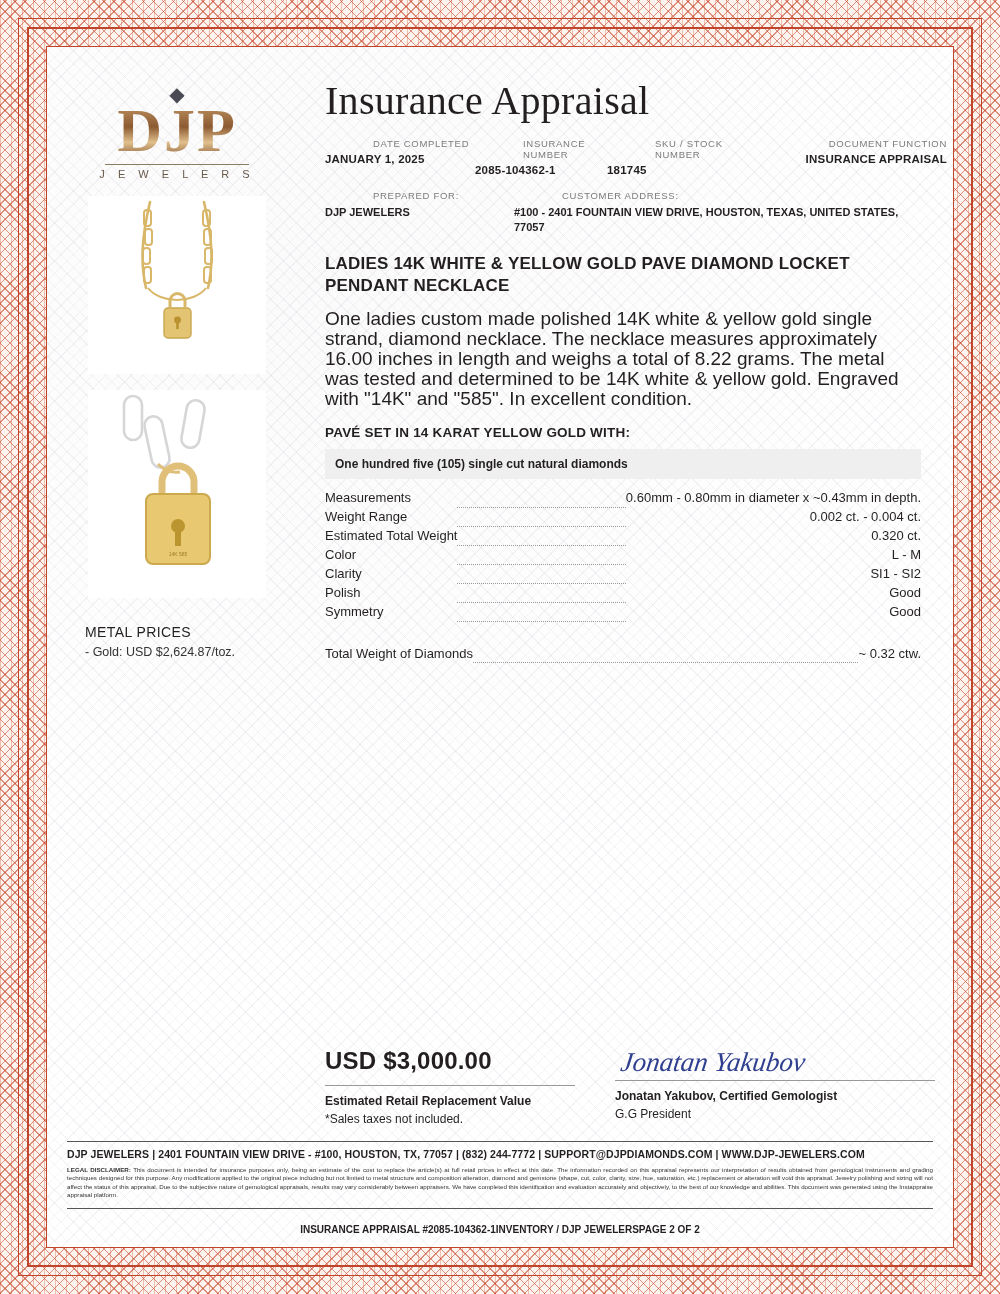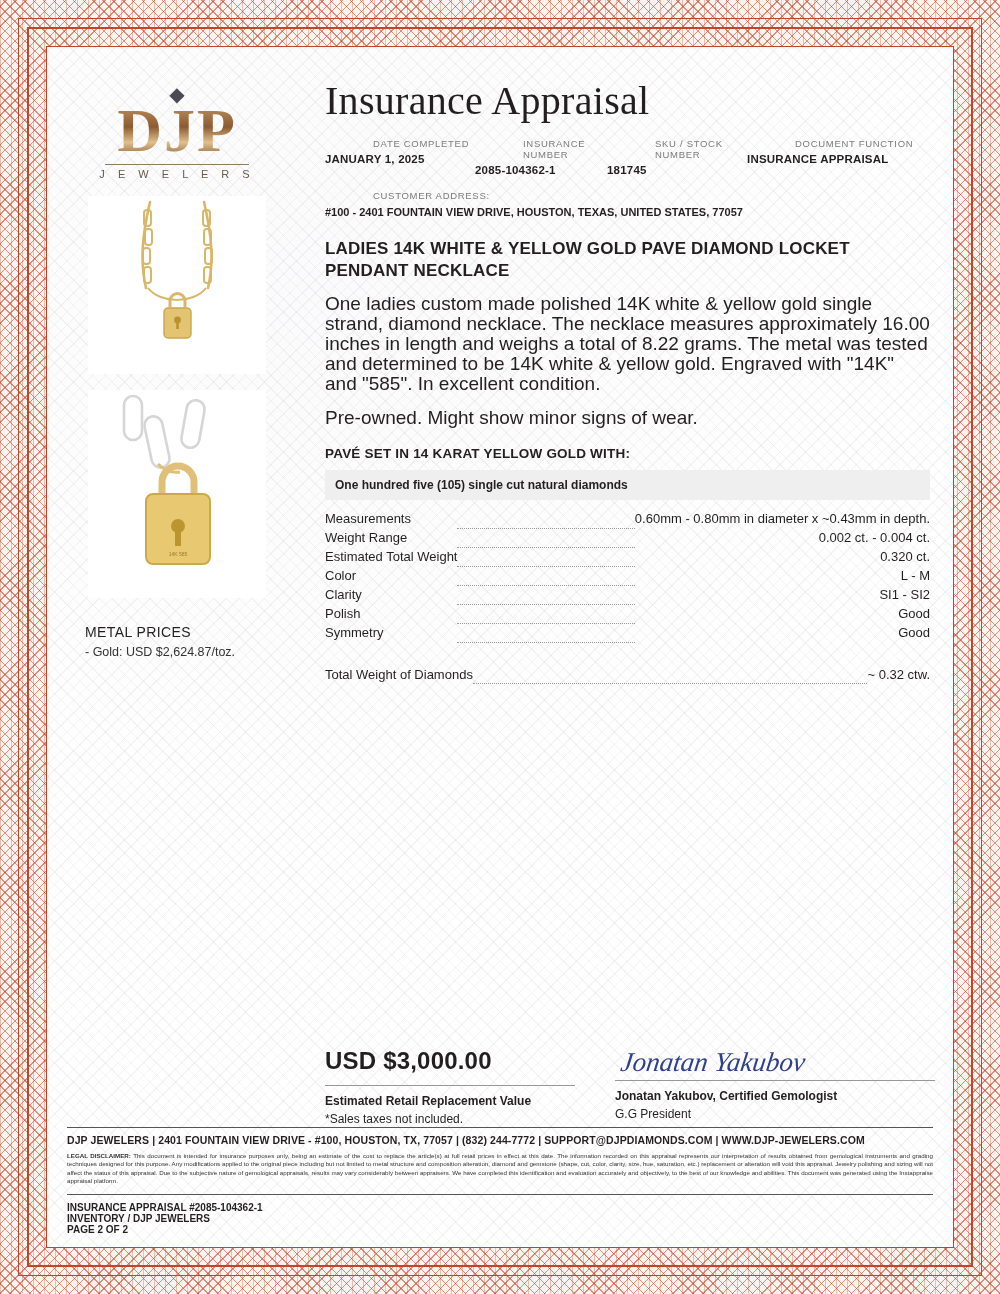--- a/index.html
+++ b/index.html
@@ -28,21 +28,21 @@
     background:
       repeating-linear-gradient(45deg, rgba(150,150,170,.10) 0 1px, rgba(255,255,255,0) 1px 9px),
       repeating-linear-gradient(-45deg, rgba(150,150,170,.10) 0 1px, rgba(255,255,255,0) 1px 9px),
       radial-gradient(circle at 30% 20%, rgba(180,180,200,.06), rgba(255,255,255,0) 60%),
       #ffffff;
     overflow:hidden;
   }
   
   .content{position:absolute;left:0;top:0;right:0;bottom:0;}
   .left-col{position:absolute;left:20px;top:20px;width:220px;}
-  .right-col{position:absolute;left:278px;top:30px;right:23px;}
+  .right-col{position:absolute;left:278px;top:30px;right:32px;}
 
   
   .logo{width:180px;margin:22px auto 0 auto;text-align:center;}
   .logo-diamond{font-size:20px;color:#4a4a55;line-height:10px;}
   .logo-letters{
     font-family:"Liberation Serif", serif;
     font-size:62px;font-weight:bold;letter-spacing:2px;
     background:linear-gradient(180deg,#c9a06a 0%, #8c5a32 45%, #e0c08c 70%, #7a4a28 100%);
     -webkit-background-clip:text;background-clip:text;color:transparent;
     line-height:62px;
@@ -67,21 +67,21 @@
   
   h1.title{
     font-family:"Liberation Serif", serif;
     font-size:40px;font-weight:normal;margin:0 0 14px 0;letter-spacing:.3px;
   }
   .meta-row{display:flex;gap:0;margin-bottom:14px;}
   .meta-cell{flex:0 0 auto;}
   .meta-cell.c1{width:150px;}
   .meta-cell.c2{width:132px;}
   .meta-cell.c3{width:140px;}
-  .meta-cell.c4{width:200px;}
+  .meta-cell.c4{width:200px;text-align:right;}
   .meta-label{font-size:9.5px;letter-spacing:.7px;color:#7b7b7b;margin-bottom:4px;margin-left:48px;}
   .meta-value{font-size:11.5px;font-weight:bold;letter-spacing:.2px;}
 
   .meta-row2{display:flex;margin-bottom:18px;}
   .meta-row2 .c1{width:195px;}
   .meta-row2 .c2{width:420px;}
   .meta-value-sm{font-size:11px;font-weight:bold;line-height:15px;}
 
   h2.item-title{
     font-size:17px;font-weight:bold;margin:0 0 12px 0;line-height:22px;letter-spacing:.2px;
@@ -119,21 +119,21 @@
   .sig-name{font-size:12px;font-weight:bold;}
   .sig-role{font-size:12px;margin-top:4px;}
 
   
   .bottom{position:absolute;left:20px;right:20px;bottom:12px;}
   .bottom-rule-top{border-top:1px solid #555;margin-bottom:6px;}
   .company-line{font-size:10.5px;font-weight:bold;letter-spacing:.1px;margin-bottom:6px;}
   .disclaimer{font-size:6.2px;line-height:8.6px;color:#333;text-align:justify;}
   .disclaimer b{font-weight:bold;}
   .footer-rule{border-top:1px solid #555;margin-top:8px;}
-  .footer-row{display:flex;justify-content:center;font-size:10px;font-weight:bold;margin-top:7px;flex-direction:column;}
+  .footer-row{display:flex;justify-content:center;font-size:10px;font-weight:bold;margin-top:15px;}
 </style>
 </head>
 <body>
 
 <div class="page">
   <div class="border-outer"></div>
   <div class="border-line1"></div>
   <div class="border-line2"></div>
   <div class="border-line3"></div>
 
@@ -214,29 +214,32 @@
             <div class="meta-label">SKU / STOCK NUMBER</div>
             <div class="meta-value">181745</div>
           </div>
           <div class="meta-cell c4">
             <div class="meta-label">DOCUMENT FUNCTION</div>
             <div class="meta-value">INSURANCE APPRAISAL</div>
           </div>
         </div>
 
         <div class="meta-row2">
+          <div class="c1">
+            <div class="meta-label">PREPARED FOR:</div>
+            <div class="meta-value-sm">DJP JEWELERS</div>
+          </div>
           <div class="c2">
             <div class="meta-label">CUSTOMER ADDRESS:</div>
             <div class="meta-value-sm">#100 - 2401 FOUNTAIN VIEW DRIVE, HOUSTON, TEXAS, UNITED STATES, 77057</div>
           </div>
         </div>
 
         <h2 class="item-title">LADIES 14K WHITE &amp; YELLOW GOLD PAVE DIAMOND LOCKET PENDANT NECKLACE</h2>
         <p class="desc">One ladies custom made polished 14K white &amp; yellow gold single strand, diamond necklace. The necklace measures approximately 16.00 inches in length and weighs a total of 8.22 grams. The metal was tested and determined to be 14K white &amp; yellow gold. Engraved with "14K" and "585". In excellent condition.</p>
-        <p class="desc small-gap">Pre-owned. Might show minor signs of wear.</p>
 
         <h3 class="section">PAVÉ SET IN 14 KARAT YELLOW GOLD WITH:</h3>
         <div class="grey-bar">One hundred five (105) single cut natural diamonds</div>
 
         <table class="specs">
           <tbody>
             <tr>
               <td class="k">Measurements</td>
               <td class="dots"></td>
               <td class="v">0.60mm - 0.80mm in diameter x ~0.43mm in depth.</td>

